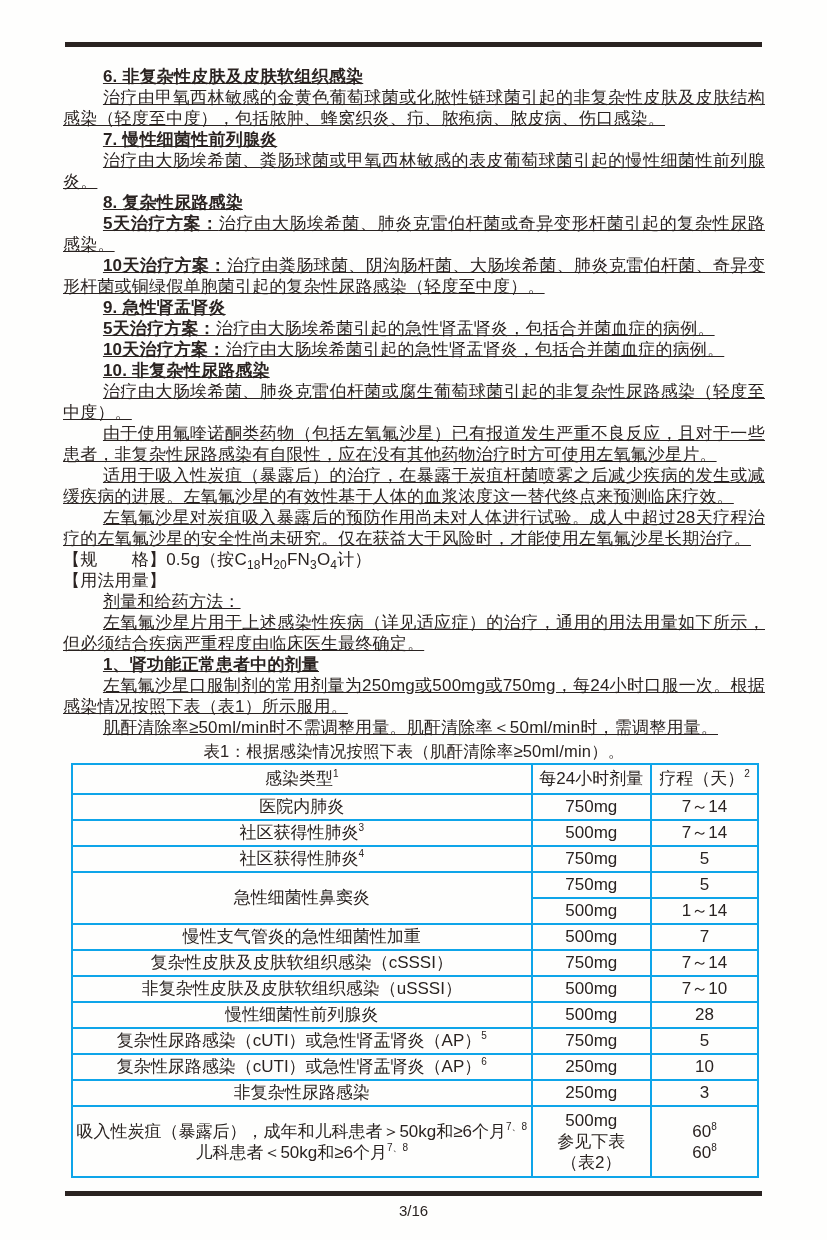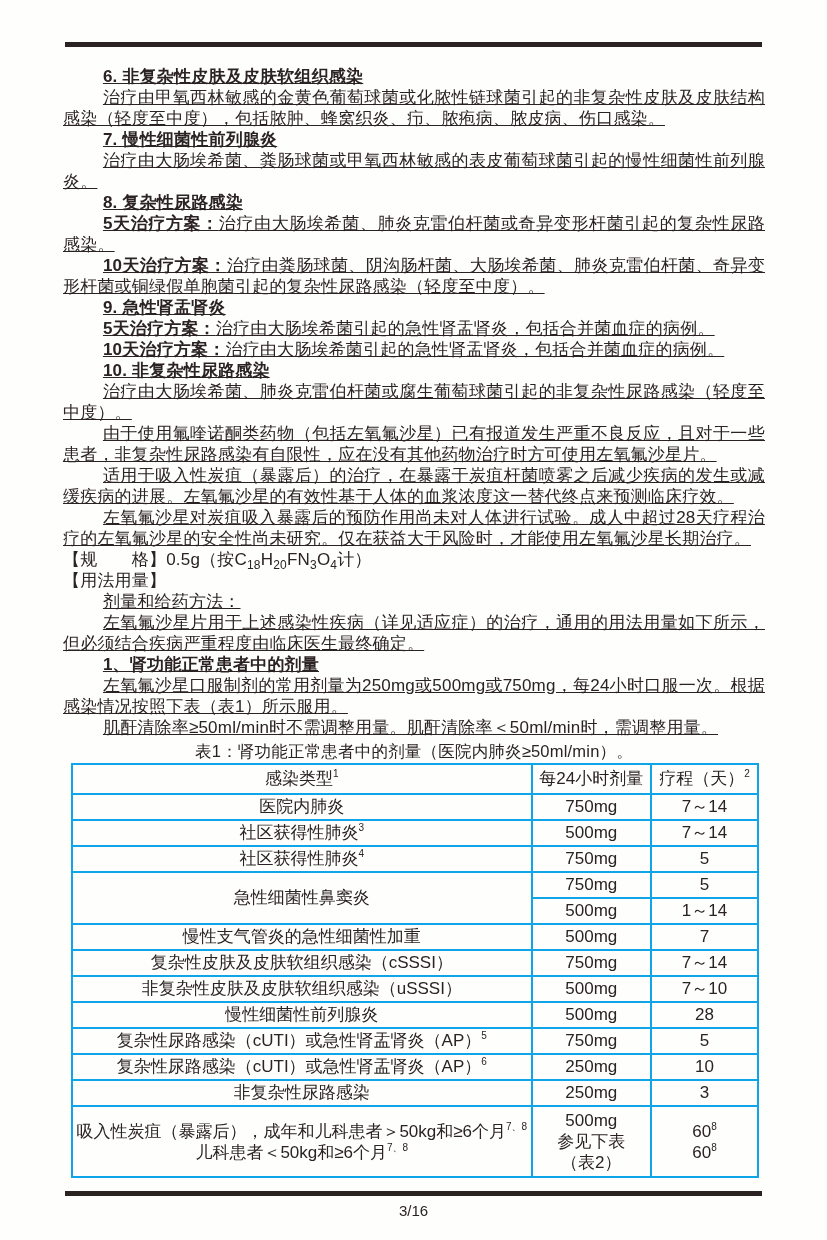--- a/index.html
+++ b/index.html
@@ -55,21 +55,21 @@
     <p class="ind">适用于吸入性炭疽（暴露后）的治疗，在暴露于炭疽杆菌喷雾之后减少疾病的发生或减缓疾病的进展。左氧氟沙星的有效性基于人体的血浆浓度这一替代终点来预测临床疗效。</p>
     <p class="ind">左氧氟沙星对炭疽吸入暴露后的预防作用尚未对人体进行试验。成人中超过28天疗程治疗的左氧氟沙星的安全性尚未研究。仅在获益大于风险时，才能使用左氧氟沙星长期治疗。</p>
     <p><span>【规　　格】0.5g（按C</span><sub>18</sub><span>H</span><sub>20</sub><span>FN</span><sub>3</sub><span>O</span><sub>4</sub><span>计）</span></p>
     <p>【用法用量】</p>
     <p class="ind">剂量和给药方法：</p>
     <p class="ind">左氧氟沙星片用于上述感染性疾病（详见适应症）的治疗，通用的用法用量如下所示，但必须结合疾病严重程度由临床医生最终确定。</p>
     <p class="h ind">1、肾功能正常患者中的剂量</p>
     <p class="ind">左氧氟沙星口服制剂的常用剂量为250mg或500mg或750mg，每24小时口服一次。根据感染情况按照下表（表1）所示服用。</p>
     <p class="ind">肌酐清除率≥50ml/min时不需调整用量。肌酐清除率＜50ml/min时，需调整用量。</p>
 
-    <p class="tbl-title">表1：肾功能正常患者中的剂量（医院内肺炎≥50ml/min）。</p>
+    <p class="tbl-title">表1：根据感染情况按照下表（肌酐清除率≥50ml/min）。</p>
 
     <table>
       <colgroup>
           <col class="c1">
           <col class="c2">
           <col class="c3">
         </colgroup>
       <thead>
         <tr>
           <th><span>感染类型</span><sup>1</sup></th>

